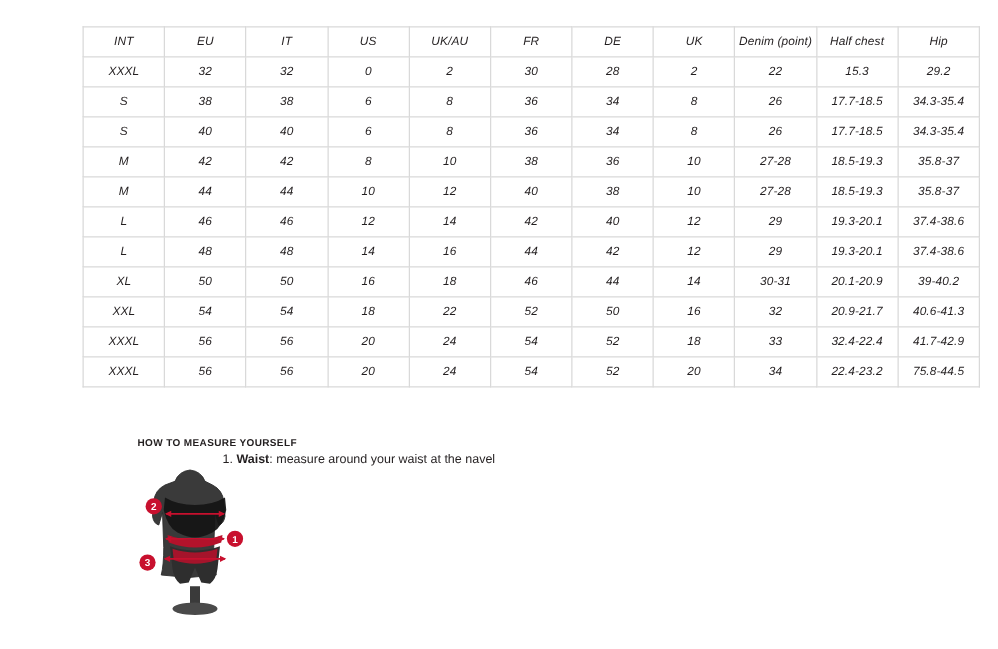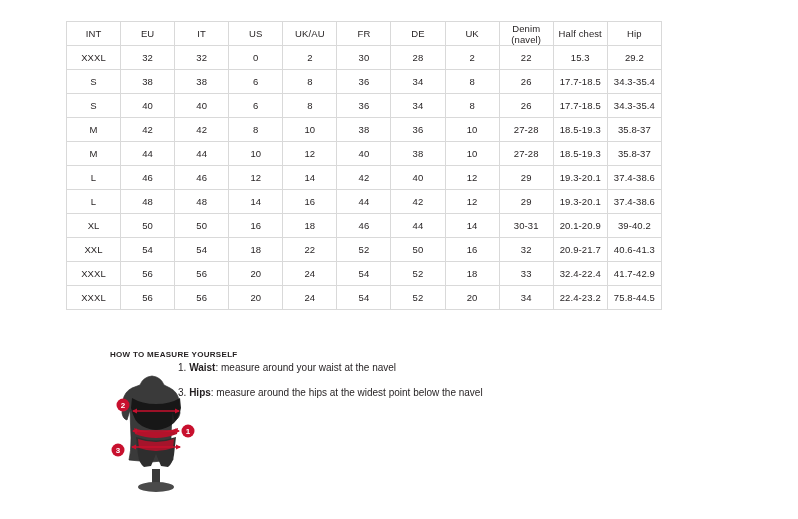--- a/index.html
+++ b/index.html
@@ -19,23 +19,24 @@
     position: absolute;
     left: 0; top: 0;
     width: 798px;
     height: 519px;
   }
   
   table.size-table {
     position: absolute;
     left: 66px;
     top: 21px;
-    width: 596px;
+    width: 718px;
     border-collapse: collapse;
     table-layout: fixed;
+    font-style: italic;
   }
   table.size-table th,
   table.size-table td {
     border: 1px solid #d9d9d9;
     height: 23px;
     text-align: center;
     vertical-align: middle;
     font-size: 9.5px;
     font-weight: normal;
     color: #231f20;
@@ -89,21 +90,21 @@
     <thead>
       <tr id="head-row">
           <th>INT</th>
           <th>EU</th>
           <th>IT</th>
           <th>US</th>
           <th>UK/AU</th>
           <th>FR</th>
           <th>DE</th>
           <th>UK</th>
-          <th>Denim (navel)</th>
+          <th>Denim (point)</th>
           <th>Half chest</th>
           <th>Hip</th>
         </tr>
     </thead>
     <tbody id="table-body">
         <tr>
           <td>XXXL</td>
           <td>32</td>
           <td>32</td>
           <td>0</td>
@@ -294,16 +295,15 @@
       </g>
       <g>
         <circle cx="22" cy="85" r="6.5" fill="#c8102e"></circle>
         <text x="22" y="88" text-anchor="middle" font-family="Liberation Sans, sans-serif" font-size="8" font-weight="bold" fill="#ffffff">3</text>
       </g>
     </svg>
   </div>
 
   <div class="notes" id="notes-list">
       <div class="note"><span class="bullet-num">1.</span> <b>Waist</b><span>: measure around your waist at the navel</span></div>
-      <div class="note"><span class="bullet-num">3.</span> <b>Hips</b><span>: measure around the hips at the widest point below the navel</span></div>
     </div>
 
 </div>
 
 </body></html>

